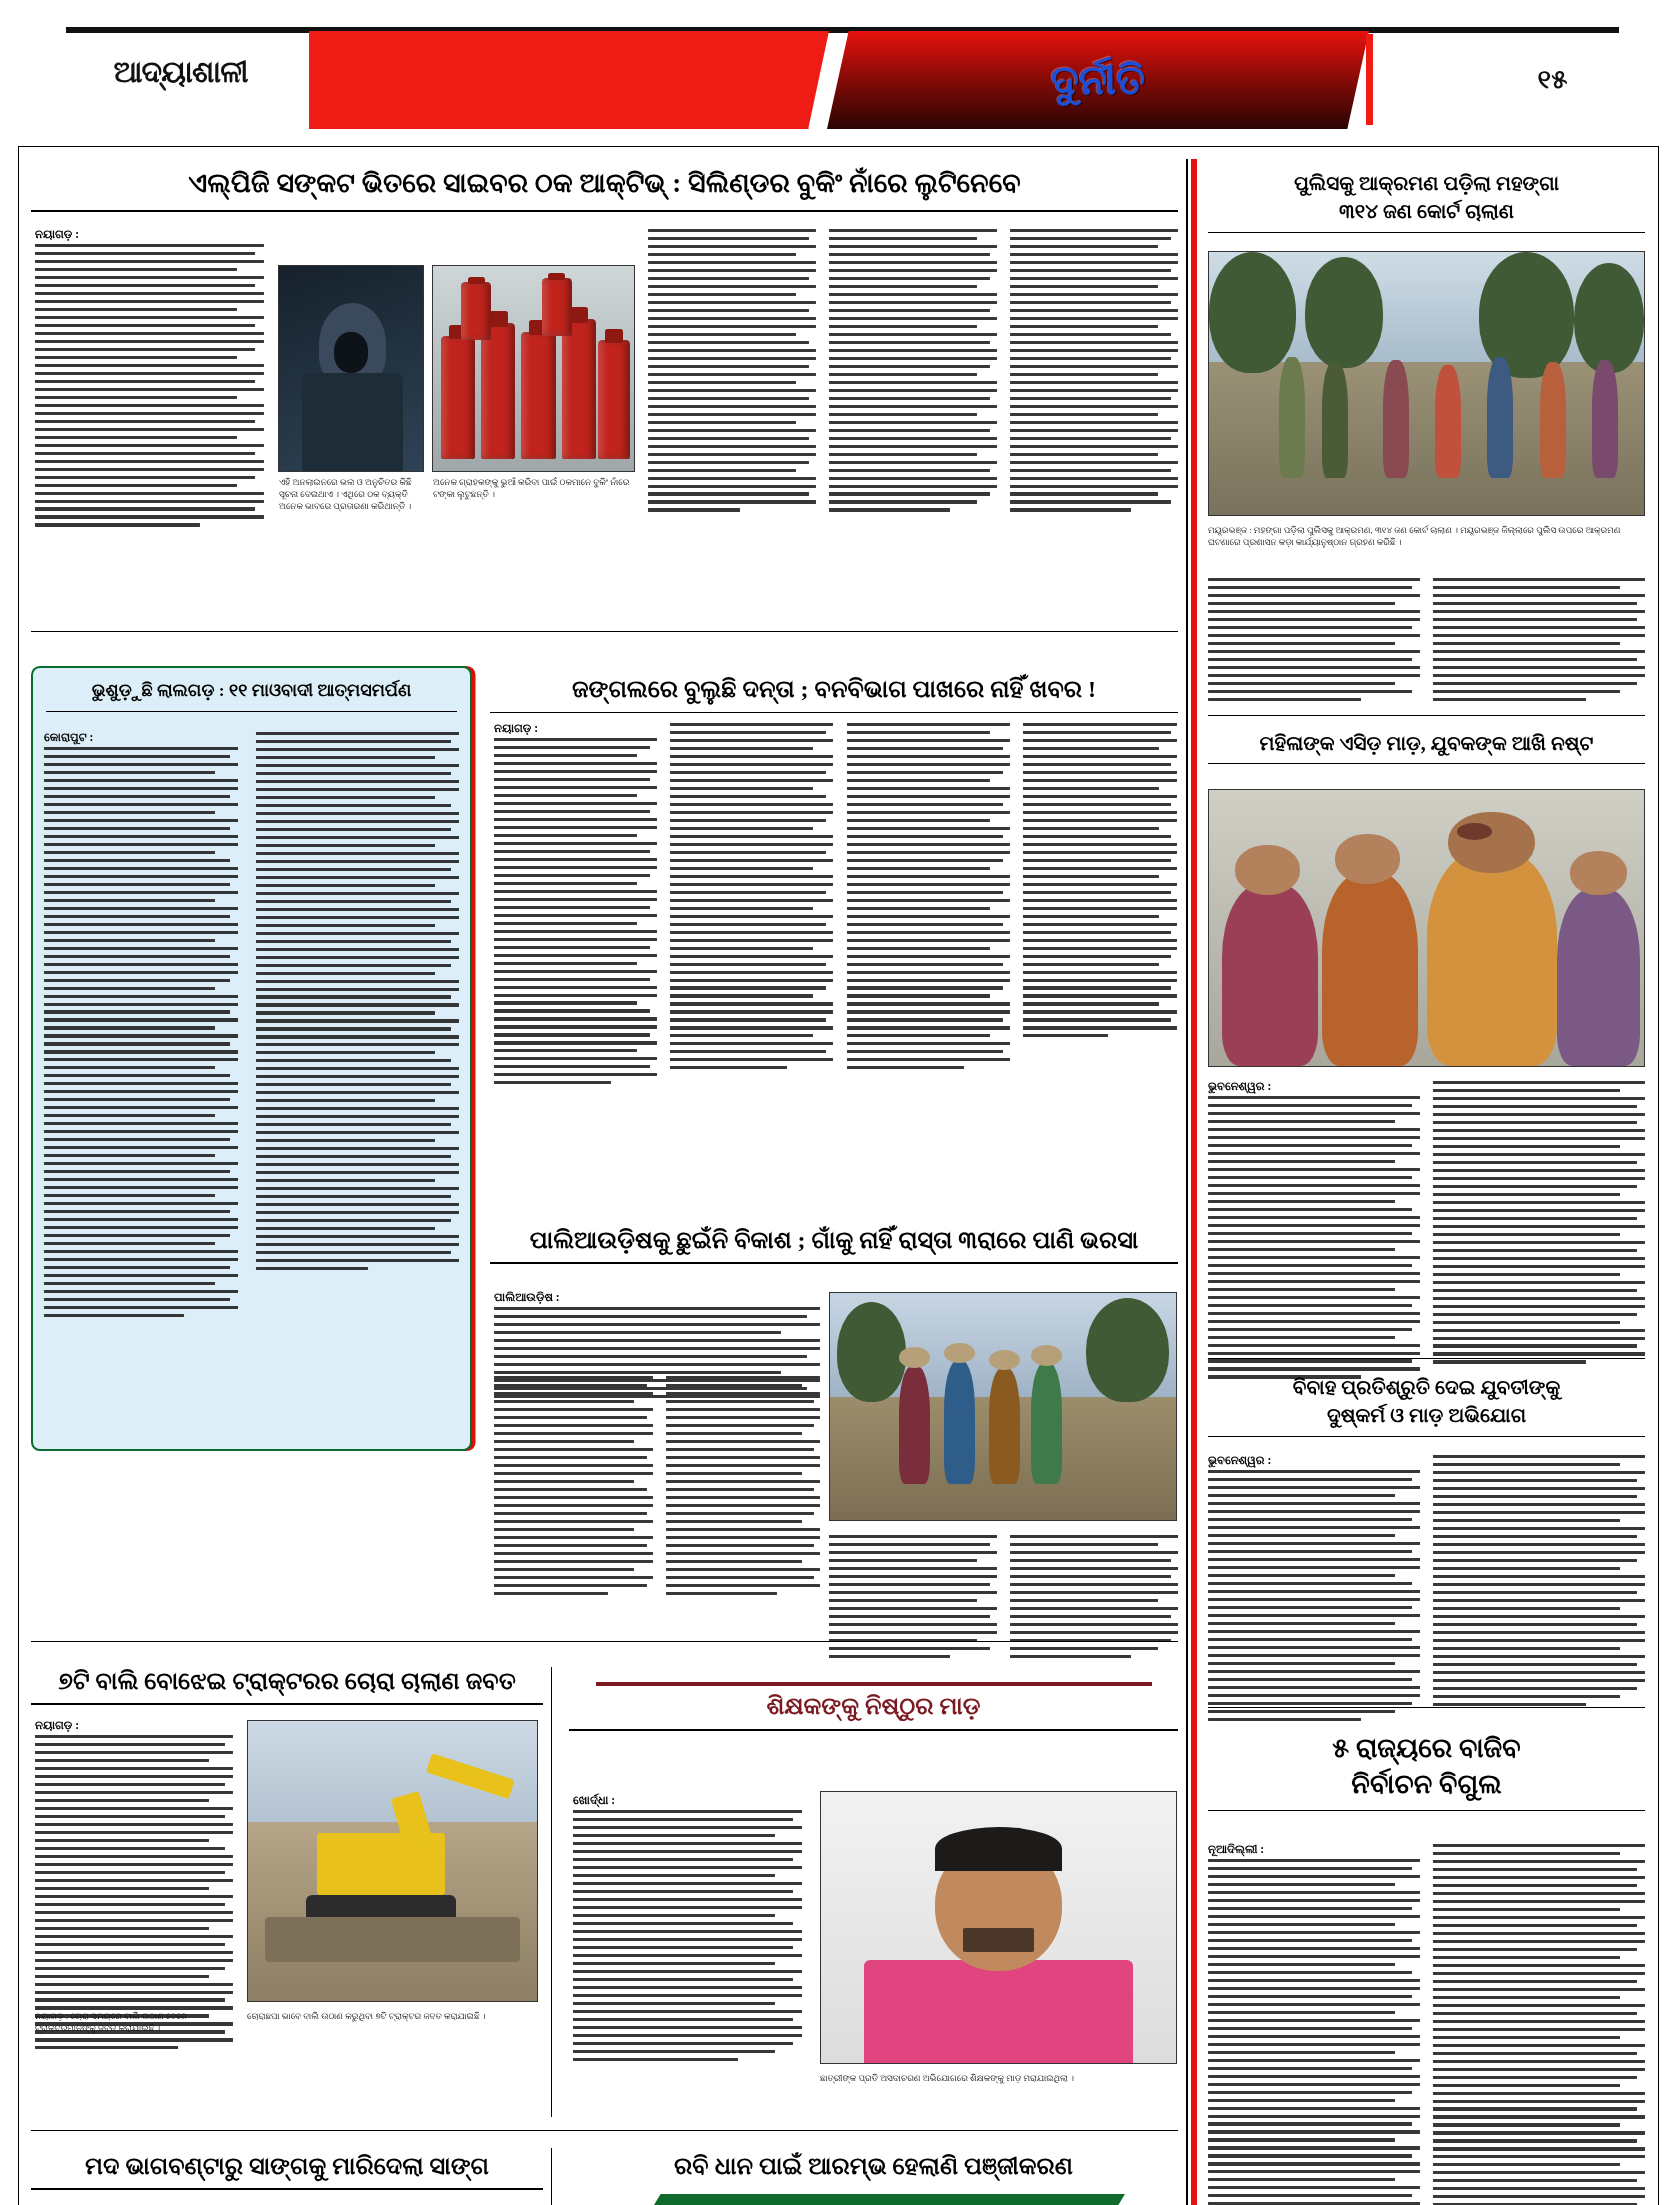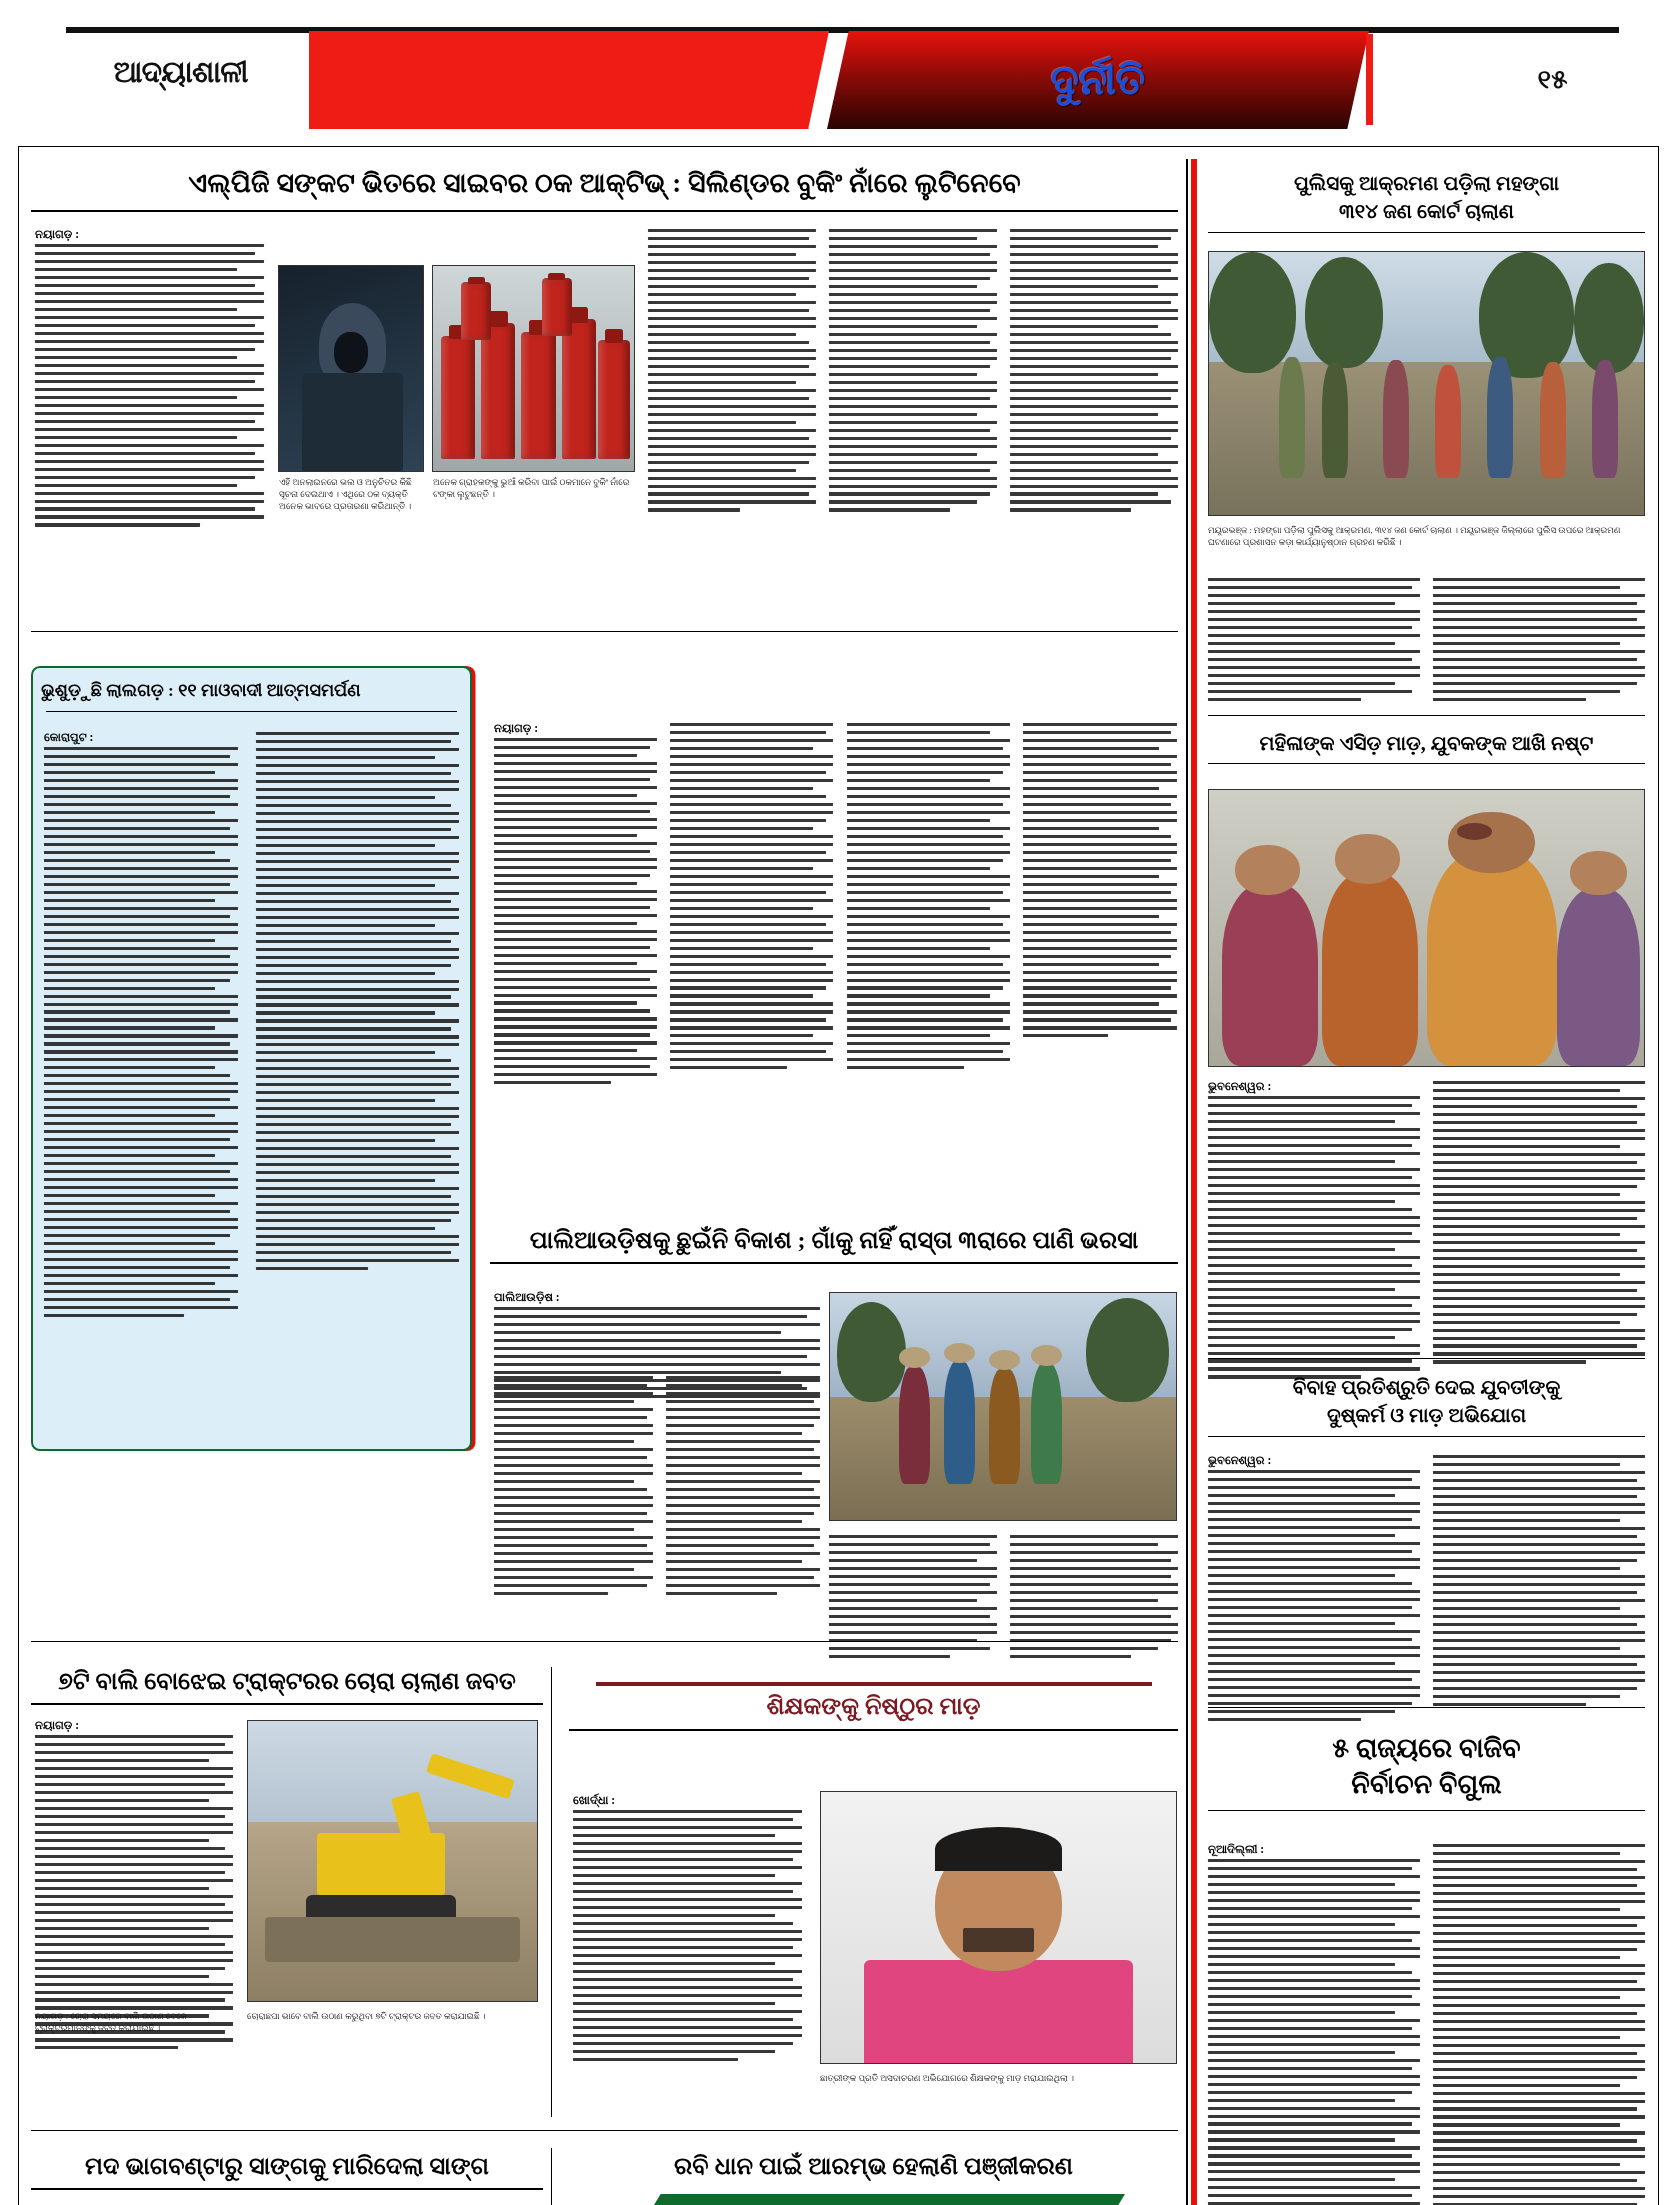--- a/index.html
+++ b/index.html
@@ -66,21 +66,21 @@
           font-size:11.5px; line-height:1; color:#000; margin-bottom:3.5px; }
 
   
   .photo { position:absolute; border:0.9px solid #333; overflow:hidden; background:#9aa; }
   .ph-cap { position:absolute; font-size:8.8px; line-height:1.35; color:#111;
             font-family:"Liberation Serif", serif; }
 
   
   .boxed { border:2.2px solid #0a6b2e; border-radius:8.8px; background:#dceef7;
            box-shadow: 3.5px 0 0 #e00f0a; }
-  .boxed-hd { font-family:"Liberation Serif", serif; font-weight:bold; font-size:17.6px; }
+  .boxed-hd { font-family:"Liberation Serif", serif; font-weight:bold; font-size:17.6px; text-align:center; }
 
   
   .greenband { background:#0e6b2b; clip-path: polygon(6% 0, 100% 0, 94% 100%, 0% 100%);
                display:flex; align-items:center; justify-content:center;
                color:#fff; font-family:"Liberation Serif", serif; font-weight:bold; font-size:25px;
                letter-spacing:0.9px; }
 
   
   .rightbar { position:absolute; width:6.2px; background:#e8120c; }
 
@@ -371,20 +371,24 @@
     <div class="ln s1"></div>
       <div class="ln s2"></div>
       <div class="ln s3"></div>
       <div class="ln s1"></div>
     <div class="ln s1"></div>
       <div class="ln s2"></div>
       <div class="ln s1"></div>
       <div class="ln s5"></div>
   </div>
 
+  <div class="blk" style="left:490px; top:675px; width:688px;">
+    <div class="hl hl-lg center">ଜଙ୍ଗଲରେ ବୁଲୁଛି ଦନ୍ତା ; ବନବିଭାଗ ପାଖରେ ନାହିଁ ଖବର !</div>
+    <div class="hrule-thin" style="margin-top:8.8px; width:100%;"></div>
+  </div>
 
   <div class="blk body fine" style="left:494px; top:723px; width:163px;">
     <span class="lead">ନୟାଗଡ଼ :</span>
     <div class="ln s1"></div><div class="ln s2"></div><div class="ln s3"></div><div class="ln s1"></div>
     <div class="ln s1"></div><div class="ln s2"></div><div class="ln s1"></div><div class="ln s3"></div>
     <div class="ln s1"></div><div class="ln s2"></div><div class="ln s1"></div><div class="ln s1"></div>
     <div class="ln s3"></div><div class="ln s1"></div><div class="ln s2"></div><div class="ln s1"></div>
     <div class="ln s1"></div><div class="ln s2"></div><div class="ln s3"></div><div class="ln s1"></div>
     <div class="ln s1"></div><div class="ln s2"></div><div class="ln s1"></div><div class="ln s3"></div>
     <div class="ln s1"></div><div class="ln s1"></div><div class="ln s2"></div><div class="ln s1"></div>

